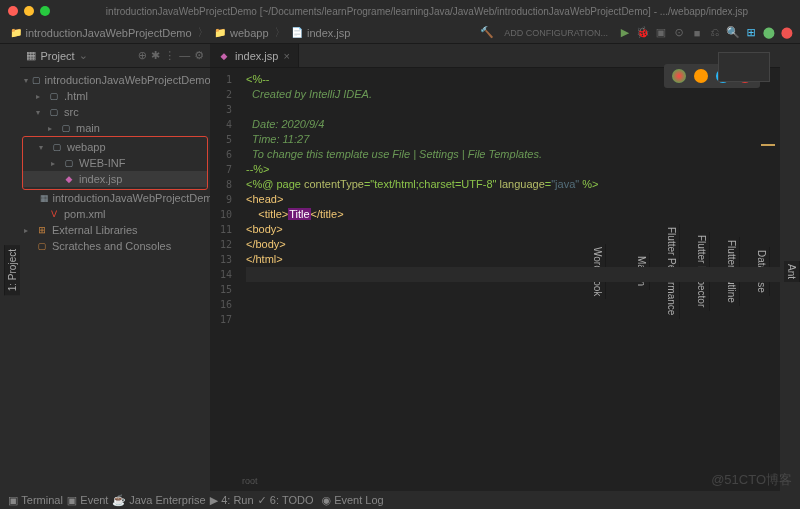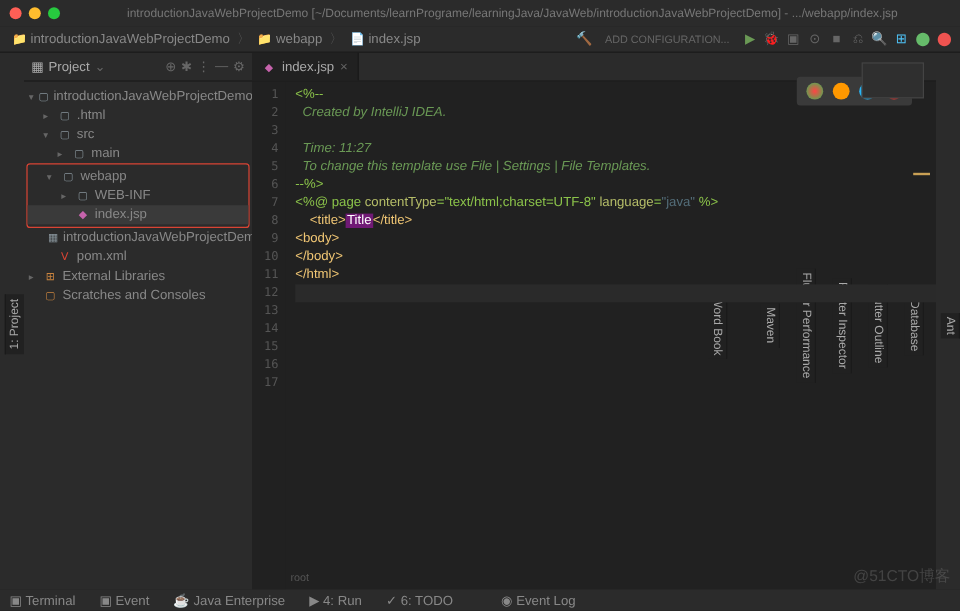--- a/index.html
+++ b/index.html
@@ -41,21 +41,21 @@
 .gutter{width:28px;background:#212121;text-align:right;padding:4px 6px 0 0;color:#555;font-family:monospace;font-size:10px;line-height:15px}
 .code{flex:1;padding:4px 0 0 8px;font-family:'Consolas',monospace;font-size:10.5px;line-height:15px;color:#888;position:relative}
 .code .line{white-space:pre}
 .c-comment{color:#6a9955;font-style:italic}.c-attr{color:#b5bd68}
 .c-lime{color:#8bc34a}.c-lang{color:#546e7a}
 .c-html{color:#f0c674}.c-sel{background:#701a75;color:#fff;padding:0 1px}
 .caret-line{background:#2a2a2a}
 .bottom-hint{position:absolute;bottom:2px;left:4px;color:#555;font-size:9px}
 .right-gutter{width:20px;background:#2b2b2b;display:flex;flex-direction:column;align-items:center;padding-top:8px;gap:14px;writing-mode:vertical-rl;color:#777;font-size:9px}
 .right-gutter .tab{cursor:pointer;padding:3px 2px}
-.toolbar-bottom{height:18px;background:#2b2b2b;display:flex;align-items:center;padding:0 8px;gap:20px;font-size:9px;color:#888}
+.toolbar-bottom{height:18px;background:#2b2b2b;display:flex;align-items:center;padding:0 8px;gap:4px;font-size:9px;color:#888}
 .watermark{position:absolute;right:8px;bottom:20px;color:#666;font-size:13px;opacity:.5}
 .mark{position:absolute;right:25px;top:144px;width:14px;height:2px;background:#c9a055}
 </style>
 </head>
 <body>
 
 <div class="titlebar">
   <div class="traffic">
     <div class="dot r"></div>
     <div class="dot y"></div>
@@ -176,24 +176,26 @@
           <span>index.jsp</span>
           <span class="close">×</span>
         </div>
     </div>
     <div class="editor">
       <div class="gutter">1<br>2<br>3<br>4<br>5<br>6<br>7<br>8<br>9<br>10<br>11<br>12<br>13<br>14<br>15<br>16<br>17</div>
       <div class="code">
 <div class="line"><span class="c-lime">&lt;%--</span></div>
 <div class="line c-comment">  Created by IntelliJ IDEA.</div>
 <div class="line c-comment">  </div>
+<div class="line c-comment">  Date: 2020/9/4</div>
 <div class="line c-comment">  Time: 11:27</div>
 <div class="line c-comment">  To change this template use File | Settings | File Templates.</div>
 <div class="line"><span class="c-lime">--%&gt;</span></div>
 <div class="line"><span class="c-lime">&lt;%@ </span><span class="c-lime">page </span><span class="c-attr">contentType</span><span class="c-lime">="text/html;charset=UTF-8" </span><span class="c-attr">language</span><span class="c-lime">=</span><span class="c-lang">"java"</span><span class="c-lime"> %&gt;</span></div>
+<div class="line c-html">&lt;head&gt;</div>
 <div class="line"><span class="c-html">    &lt;title&gt;</span><span class="c-sel">Title</span><span class="c-html">&lt;/title&gt;</span></div>
 <div class="line c-html">&lt;body&gt;</div>
 <div class="line"></div>
 <div class="line c-html">&lt;/body&gt;</div>
 <div class="line c-html">&lt;/html&gt;</div>
 <div class="line caret-line">&nbsp;</div>
 <div class="bottom-hint">root</div>
       </div>
     </div>
   </div>

